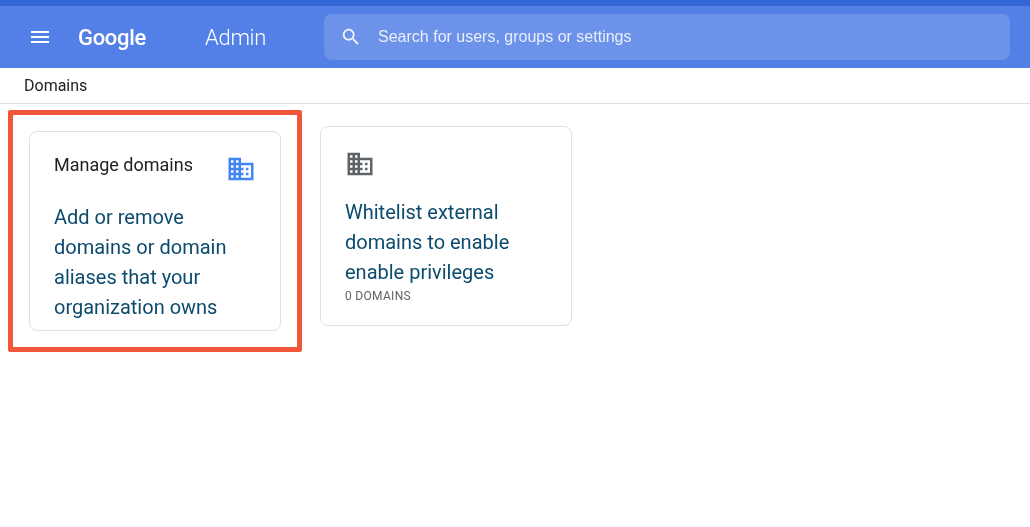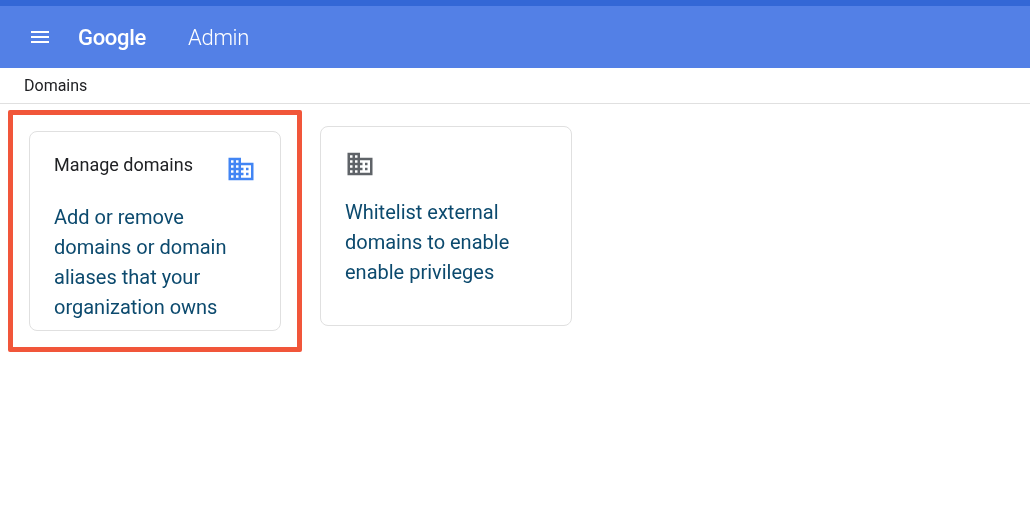--- a/index.html
+++ b/index.html
@@ -1,21 +1,21 @@
 <!DOCTYPE html>
 <html><head>
   <meta charset="utf-8">
   <style>
     * { margin: 0; padding: 0; box-sizing: border-box; }
     body { font-family: 'Google Sans', Roboto, Arial, sans-serif; background: #fff; width: 1030px; height: 527px; overflow: hidden; }
     .topbar-outer { background: #3367d6; height: 6px; }
     .topbar { background: #5380e6; height: 62px; display: flex; align-items: center; padding: 0 20px; gap: 18px; }
     .menu-btn { background: none; border: none; cursor: pointer; display: flex; align-items: center; justify-content: center; width: 40px; height: 40px; }
     .menu-btn svg { fill: #fff; }
-    .logo-wrap { display: flex; align-items: flex-start; gap: 4px; color: #fff; }
+    .logo-wrap { display: flex; align-items: flex-start; gap: 21px; color: #fff; }
     .logo-google { font-size: 22px; font-weight: 500; letter-spacing: -0.3px; }
     .logo-admin { font-size: 22px; font-weight: 300; letter-spacing: -0.3px; margin-left: 38px; }
     .search-wrap { flex: 1; max-width: 760px; margin-left: 40px; background: rgba(255,255,255,0.15); border-radius: 8px; height: 46px; display: flex; align-items: center; padding: 0 16px; gap: 16px; }
     .search-wrap svg { fill: #fff; opacity: 0.9; }
     .search-input { background: transparent; border: none; outline: none; color: #fff; font-size: 16px; flex: 1; }
     .search-input::placeholder { color: rgba(255,255,255,0.85); }
     .subheader { height: 36px; border-bottom: 1px solid #e0e0e0; display: flex; align-items: center; padding: 0 24px; font-size: 16px; color: #202124; }
     .content { padding: 22px 24px; display: flex; gap: 18px; }
     .card { width: 252px; height: 200px; border: 1px solid #e0e0e0; border-radius: 8px; padding: 22px 24px; position: relative; background: #fff; cursor: pointer; display: flex; flex-direction: column; }
     .card-header { display: flex; justify-content: space-between; align-items: flex-start; margin-bottom: 14px; }
@@ -32,20 +32,26 @@
 <div class="topbar-outer"></div>
 <div class="topbar">
   <button class="menu-btn">
     <svg width="24" height="24" viewBox="0 0 24 24">
         <path d="M3 18h18v-2H3v2zm0-5h18v-2H3v2zm0-7v2h18V6H3z"></path>
       </svg>
   </button>
   <div class="logo-wrap">
     <span class="logo-google">Google</span>
     <span class="logo-admin">Admin</span>
+  </div>
+  <div class="search-wrap">
+    <svg width="22" height="22" viewBox="0 0 24 24">
+        <path d="M15.5 14h-.79l-.28-.27A6.471 6.471 0 0016 9.5 6.5 6.5 0 109.5 16c1.61 0 3.09-.59 4.23-1.57l.27.28v.79l5 4.99L20.49 19l-4.99-5zm-6 0C7.01 14 5 11.99 5 9.5S7.01 5 9.5 5 14 7.01 14 9.5 11.99 14 9.5 14z"></path>
+      </svg>
+    <input class="search-input" placeholder="Search for users, groups or settings" style="">
   </div>
 </div>
 
 <div class="subheader">
   <span>Domains</span>
 </div>
 
 <div class="content">
 
   <div class="highlight-frame">
@@ -64,15 +70,16 @@
 
   <div class="card">
     <div class="card-header">
       <div class="card-icon">
         <svg viewBox="0 0 24 24" fill="#5f6368">
             <path d="M12 7V3H2v18h20V7H12zM6 19H4v-2h2v2zm0-4H4v-2h2v2zm0-4H4V9h2v2zm0-4H4V5h2v2zm4 12H8v-2h2v2zm0-4H8v-2h2v2zm0-4H8V9h2v2zm0-4H8V5h2v2zm10 12h-8v-2h2v-2h-2v-2h2v-2h-2V9h8v10zm-2-8h-2v2h2v-2zm0 4h-2v2h2v-2z"></path>
           </svg>
       </div>
     </div>
     <div class="card-desc">Whitelist external domains to enable enable privileges</div>
+    <div class="card-footer">0 DOMAINS</div>
   </div>
 
 </div>
 
 </body></html>

